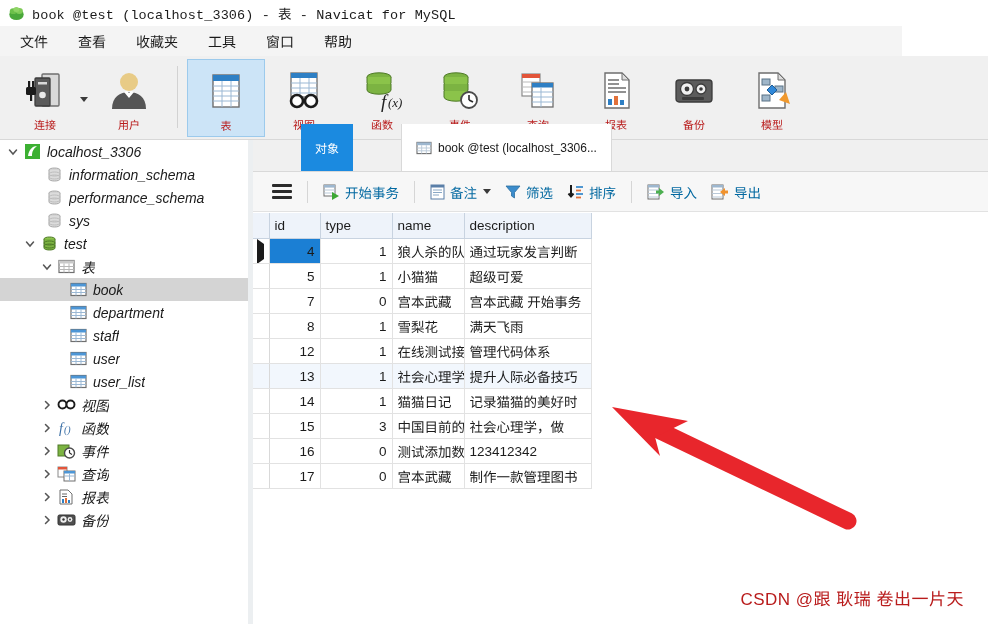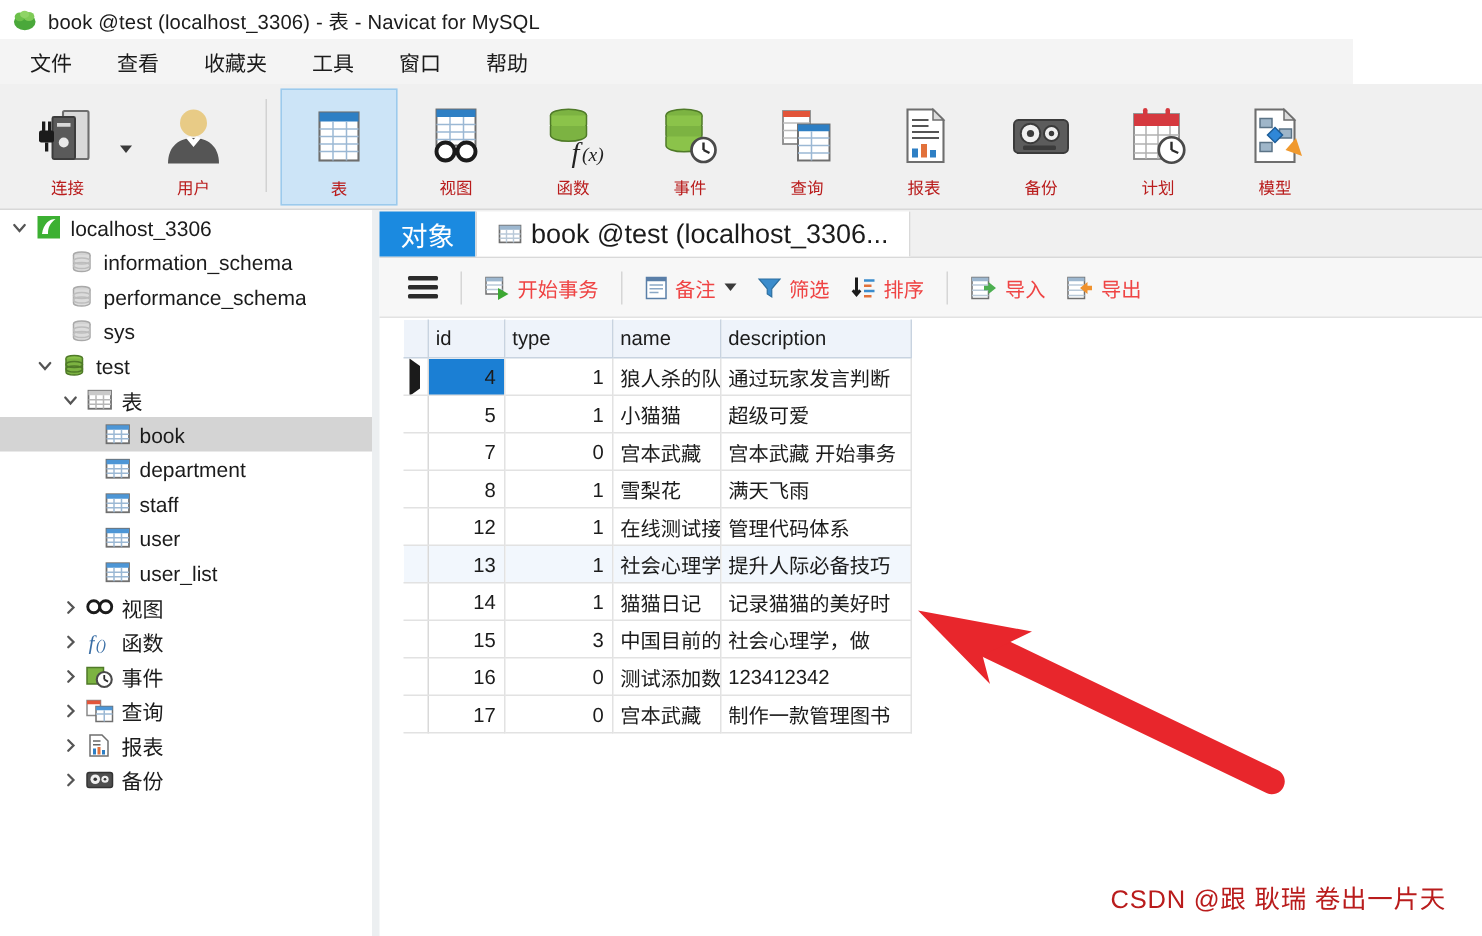--- a/index.html
+++ b/index.html
@@ -13,21 +13,21 @@
   }
   .app{position:relative;width:988px;height:624px;overflow:hidden;background:#fff;}
 
   
   .titlebar{
     position:absolute;left:0;top:0;width:988px;height:26px;
     background:#ffffff;display:flex;align-items:center;padding-left:8px;
     box-sizing:border-box;
   }
   .title-icon{width:17px;height:17px;margin-right:7px;flex:0 0 auto;}
-  .titlebar .title-text{font-size:13.5px;color:#1b1b1b;white-space:nowrap;letter-spacing:.1px;}
+  .titlebar .title-text{font-size:13.5px;color:#1b1b1b;white-space:nowrap;letter-spacing:.1px;font-family:Liberation Mono, monospace;}
 
   
   .menubar{
     position:absolute;left:0;top:26px;width:902px;height:30px;
     background:#f4f4f4;display:flex;align-items:center;
     box-sizing:border-box;padding-left:10px;
   }
   .menu-item{
     font-size:14px;color:#1b1b1b;padding:3px 10px;margin-right:10px;white-space:nowrap;cursor:default;
   }
@@ -64,53 +64,53 @@
     position:absolute;left:248px;top:140px;width:5px;height:484px;background:#eceff1;
   }
   .tree-row{
     display:flex;align-items:center;height:23px;white-space:nowrap;cursor:default;
     font-size:14px;color:#1b1b1b;box-sizing:border-box;padding-right:4px;
   }
   .tree-row.selected{background:#d4d4d4;}
   .tw{width:18px;height:23px;flex:0 0 auto;display:flex;align-items:center;justify-content:center;}
   .tw svg{display:block;}
   .tico{width:21px;height:23px;flex:0 0 auto;display:flex;align-items:center;justify-content:center;margin-right:4px;}
-  .tlbl{overflow:hidden;text-overflow:ellipsis;}
+  .tlbl{overflow:hidden;text-overflow:ellipsis;font-style:italic;}
 
   
   .tabstrip{
     position:absolute;left:253px;top:140px;width:735px;height:32px;
     background:#f0f0f0;box-sizing:border-box;display:flex;align-items:flex-end;
     border-bottom:1px solid #d9d9d9;
   }
   .tab{
-    height:30px;display:flex;align-items:center;padding:0 14px;box-sizing:border-box;
-    font-size:18px;white-space:nowrap;cursor:default;
+    height:47px;display:flex;align-items:center;padding:0 14px;box-sizing:border-box;
+    font-size:12px;white-space:nowrap;cursor:default;margin-left:48px;
   }
   .tab.active-obj{background:#1b8ae0;color:#ffffff;}
   .tab.doc{background:#ffffff;color:#1b1b1b;border-left:1px solid #d9d9d9;border-right:1px solid #d9d9d9;}
   .tab .tab-ico{margin-right:6px;display:flex;align-items:center;}
 
   
   .gridbar{
     position:absolute;left:253px;top:172px;width:735px;height:40px;
     background:#f7f7f7;box-sizing:border-box;display:flex;align-items:center;
     padding-left:12px;border-bottom:1px solid #e2e2e2;overflow:hidden;
   }
-  .gb-item{display:flex;align-items:center;height:28px;padding:0 7px;font-size:13.5px;color:#ef4444;white-space:nowrap;cursor:default;}
+  .gb-item{display:flex;align-items:center;height:28px;padding:0 7px;font-size:13.5px;color:#0369a1;white-space:nowrap;cursor:default;}
   .gb-item .gi{margin-right:5px;display:flex;align-items:center;}
   .gb-sep{width:1px;height:22px;background:#d6d6d6;margin:0 8px;flex:0 0 auto;}
   .gb-caret{width:0;height:0;border-left:4px solid transparent;border-right:4px solid transparent;border-top:5px solid #3a3a3a;margin-left:6px;}
   .hamburger{display:flex;flex-direction:column;justify-content:center;gap:3px;width:20px;}
   .hamburger i{display:block;height:3px;background:#2b2b2b;border-radius:1px;}
 
   
   .grid{
     position:absolute;left:253px;top:213px;width:338px;
-    box-sizing:border-box;background:#fff;margin-left:16px;
+    box-sizing:border-box;background:#fff;
   }
   table.dg{border-collapse:collapse;table-layout:fixed;width:338px;}
   table.dg th{
     background:#eef3fa;border:1px solid #c8d3e0;border-top:none;border-left:none;
     font-weight:normal;font-size:13.5px;color:#1b1b1b;text-align:left;
     height:25px;padding:0 5px;white-space:nowrap;overflow:hidden;
   }
   table.dg th.rowhdr{width:16px;padding:0;background:#eef3fa;}
   table.dg td{
     border-right:1px solid #e2e2e2;border-bottom:1px solid #e2e2e2;
@@ -304,42 +304,20 @@
             <circle cx="15" cy="20" r="6.5" fill="#efefef" stroke="#3b3b3b" stroke-width="1.3"></circle>
             <circle cx="15" cy="20" r="2.4" fill="#3b3b3b"></circle>
             <circle cx="29" cy="20" r="5" fill="#efefef" stroke="#3b3b3b" stroke-width="1.3"></circle>
             <circle cx="29" cy="20" r="1.8" fill="#3b3b3b"></circle>
             <rect x="10" y="28" width="22" height="3" rx="1" fill="#3b3b3b"></rect>
           </svg>
         </span>
         <span class="rb-lbl">备份</span>
       </div>
 
-      <div class="rb-btn">
-        <span class="rb-ico">
-          <svg width="42" height="44" viewBox="0 0 42 44">
-            <rect x="5" y="7" width="30" height="30" fill="#ffffff" stroke="#8a8a8a" stroke-width="1.2"></rect>
-            <rect x="5" y="7" width="30" height="8" fill="#d5393f"></rect>
-            <rect x="11" y="3" width="3" height="8" rx="1.5" fill="#d5393f"></rect>
-            <rect x="26" y="3" width="3" height="8" rx="1.5" fill="#d5393f"></rect>
-            <g stroke="#b0b0b0" stroke-width="1">
-              <line x1="5" y1="21" x2="35" y2="21"></line>
-                <line x1="5" y1="27" x2="35" y2="27"></line>
-              <line x1="5" y1="33" x2="35" y2="33"></line>
-                <line x1="13" y1="15" x2="13" y2="37"></line>
-              <line x1="21" y1="15" x2="21" y2="37"></line>
-                <line x1="29" y1="15" x2="29" y2="37"></line>
-            </g>
-            <circle cx="30" cy="31" r="8.5" fill="#ffffff" stroke="#4a4a4a" stroke-width="1.8"></circle>
-            <line x1="30" y1="31" x2="30" y2="25.5" stroke="#2b2b2b" stroke-width="1.6"></line>
-            <line x1="30" y1="31" x2="34.5" y2="33" stroke="#2b2b2b" stroke-width="1.6"></line>
-          </svg>
-        </span>
-        <span class="rb-lbl">计划</span>
-      </div>
 
       <div class="rb-btn">
         <span class="rb-ico">
           <svg width="40" height="44" viewBox="0 0 40 44">
             <path d="M7 4 h19 l7 7 v28 h-26 Z" fill="#ffffff" stroke="#6e6e6e" stroke-width="1.4"></path>
             <path d="M26 4 v7 h7 Z" fill="#dddddd" stroke="#6e6e6e" stroke-width="1"></path>
             <rect x="10" y="10" width="8" height="6" fill="#9fb6c9" stroke="#5b7386" stroke-width="1"></rect>
             <rect x="23" y="17" width="8" height="6" fill="#9fb6c9" stroke="#5b7386" stroke-width="1"></rect>
             <rect x="10" y="26" width="8" height="6" fill="#9fb6c9" stroke="#5b7386" stroke-width="1"></rect>
             <path d="M20 16 l5 5 l-5 5 l-5 -5 Z" fill="#2f87d8" stroke="#1d5d98" stroke-width="1"></path>

